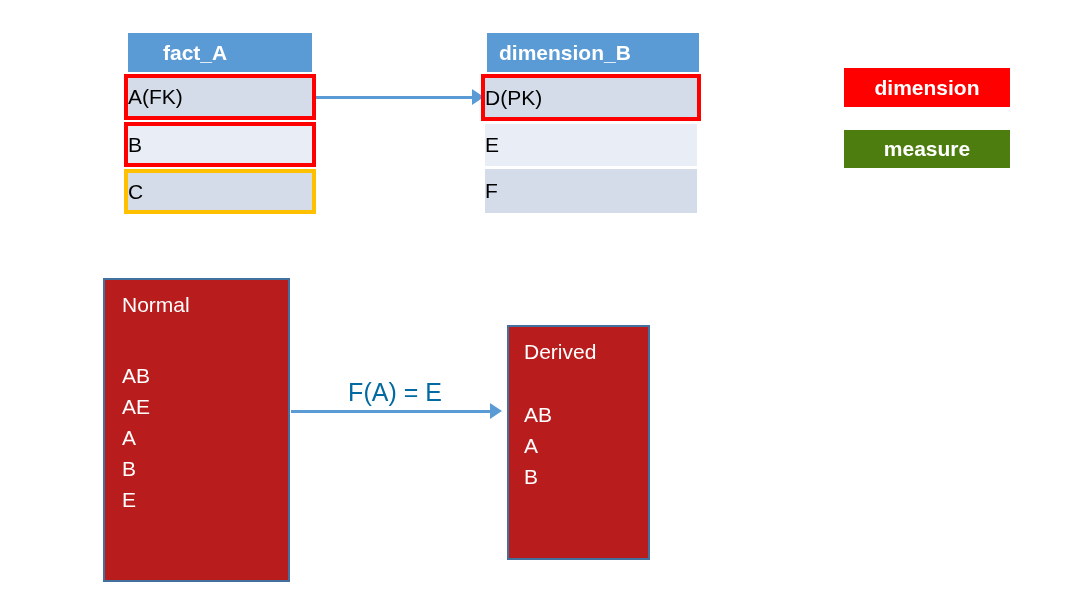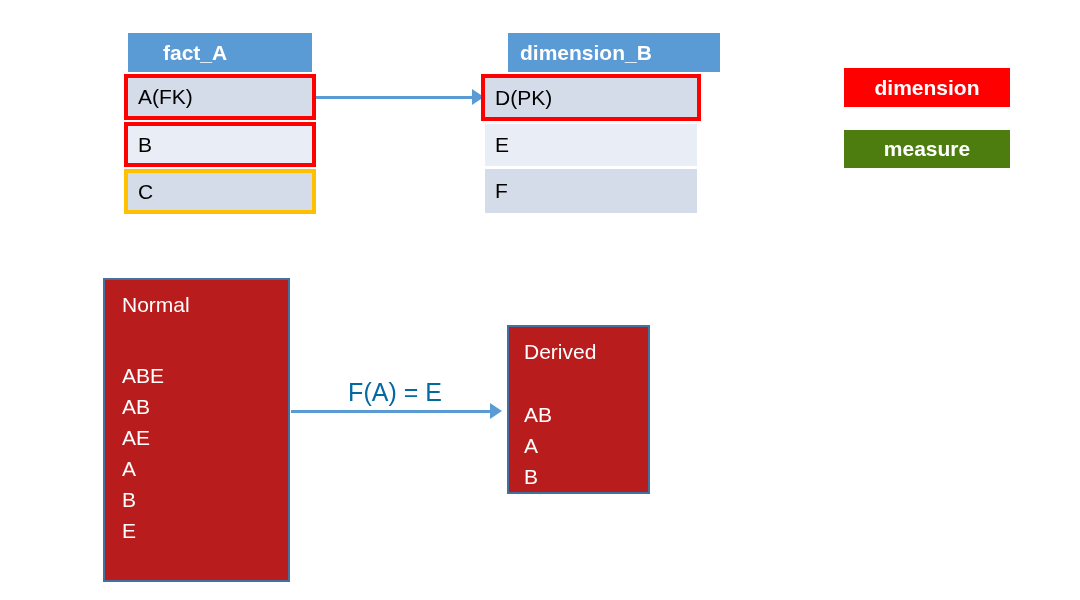--- a/index.html
+++ b/index.html
@@ -23,21 +23,20 @@
     font-weight: bold;
     font-size: 21px;
     line-height: 39px;
     padding-left: 12px;
   }
   .tbl-row {
     font-size: 21px;
     color: #000000;
     display: flex;
     align-items: center;
-    padding-left: 10px;
   }
   .fill-dark  { background: #d5dce9; }
   .fill-light { background: #e9eef6; }
   .bd-red    { border: 4px solid #fe0000; }
   .bd-orange { border: 4px solid #ffc000; }
 
   
   .arrow-line {
     background: #5b9bd5;
     height: 3px;
@@ -96,21 +95,21 @@
 
 <div class="abs tbl-row fill-dark bd-orange" style="left:124px; top:169px; width:192px; height:45px;">
   <span>C</span>
 </div>
 
 <div>
   <div class="abs arrow-line" style="left:316px; top:96px; width:158px;"></div>
   <div class="abs arrow-head" style="left:472px; top:89px;"></div>
 </div>
 
-<div class="abs tbl-header" style="left:508px; top:33px; width:212px; height:39px;">dimension_B</div>
+<div class="abs tbl-header" style="left:487px; top:33px; width:212px; height:39px;">dimension_B</div>
 
 <div class="abs tbl-row fill-dark bd-red" style="left:481px; top:74px; width:220px; height:47px;">
   <span>D(PK)</span>
 </div>
 
 <div class="abs tbl-row fill-light" style="left:485px; top:124px; width:212px; height:42px;">
   <span>E</span>
 </div>
 
 <div class="abs tbl-row fill-dark" style="left:485px; top:169px; width:212px; height:44px;">
@@ -121,34 +120,33 @@
   <span>dimension</span>
 </div>
 
 <div class="abs legend-chip legend-measure" style="left:812px; top:130px; width:166px; height:38px;">
   <span>measure</span>
 </div>
 
 <div class="abs set-box" style="left:103px; top:278px; width:187px; height:304px;">
   <div class="set-title">Normal</div>
   <div class="set-spacer-lg"></div>
-  <div class="set-item">ABE</div>
   <div class="set-item">AB</div>
   <div class="set-item">AE</div>
   <div class="set-item">A</div>
   <div class="set-item">B</div>
   <div class="set-item">E</div>
 </div>
 
 <div class="abs fn-label" style="left:330px; top:378px; width:130px;">F(A) = E</div>
 
 <div>
   <div class="abs arrow-line" style="left:291px; top:410px; width:201px;"></div>
   <div class="abs arrow-head" style="left:490px; top:403px;"></div>
 </div>
 
-<div class="abs set-box" style="left:507px; top:325px; width:143px; height:169px; padding-left:15px;">
+<div class="abs set-box" style="left:507px; top:325px; width:143px; height:235px; padding-left:15px;">
   <div class="set-title">Derived</div>
   <div class="set-spacer-sm"></div>
   <div class="set-item">AB</div>
   <div class="set-item">A</div>
   <div class="set-item">B</div>
 </div>
 
 </body></html>

